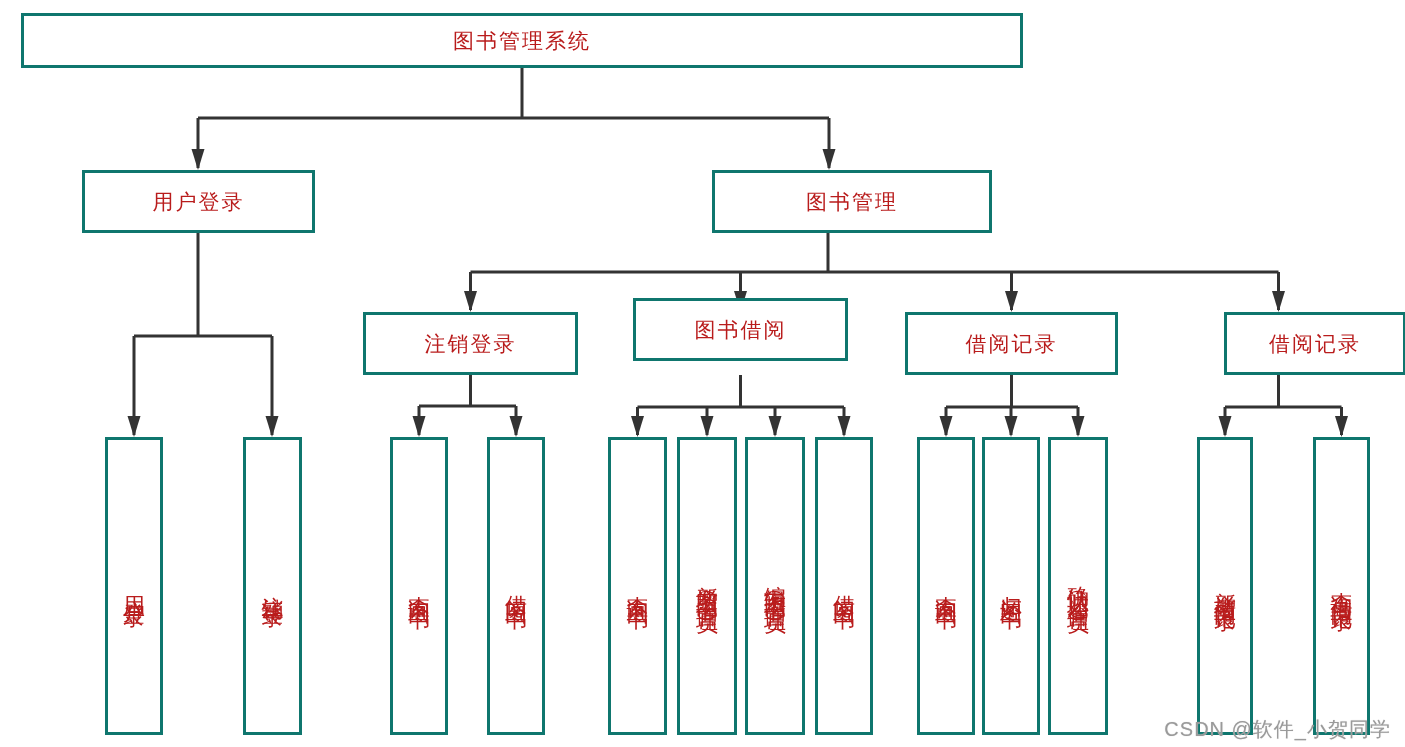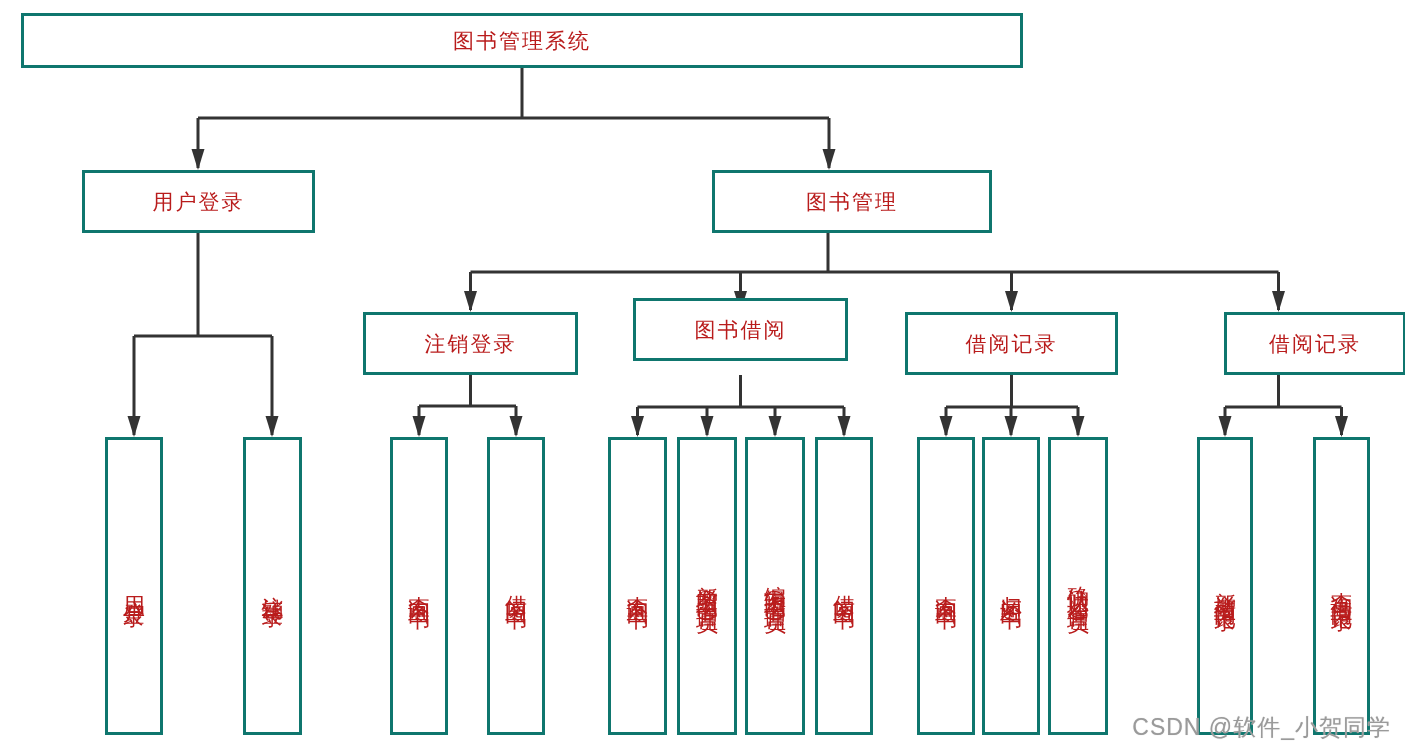--- a/index.html
+++ b/index.html
@@ -36,21 +36,21 @@
     writing-mode: vertical-rl;
     text-orientation: mixed;
     font-size: 22px;
     letter-spacing: 4px;
     line-height: 1;
   }
   .watermark {
     position: absolute;
     right: 14px;
     bottom: 4px;
-    font-size: 23px;
+    font-size: 20px;
     color: #9a9a9a;
     letter-spacing: 1px;
     white-space: nowrap;
     z-index: 5;
     text-shadow: 0 0 1px #c9c9c9;
   }
 </style>
 </head>
 <body>
 

